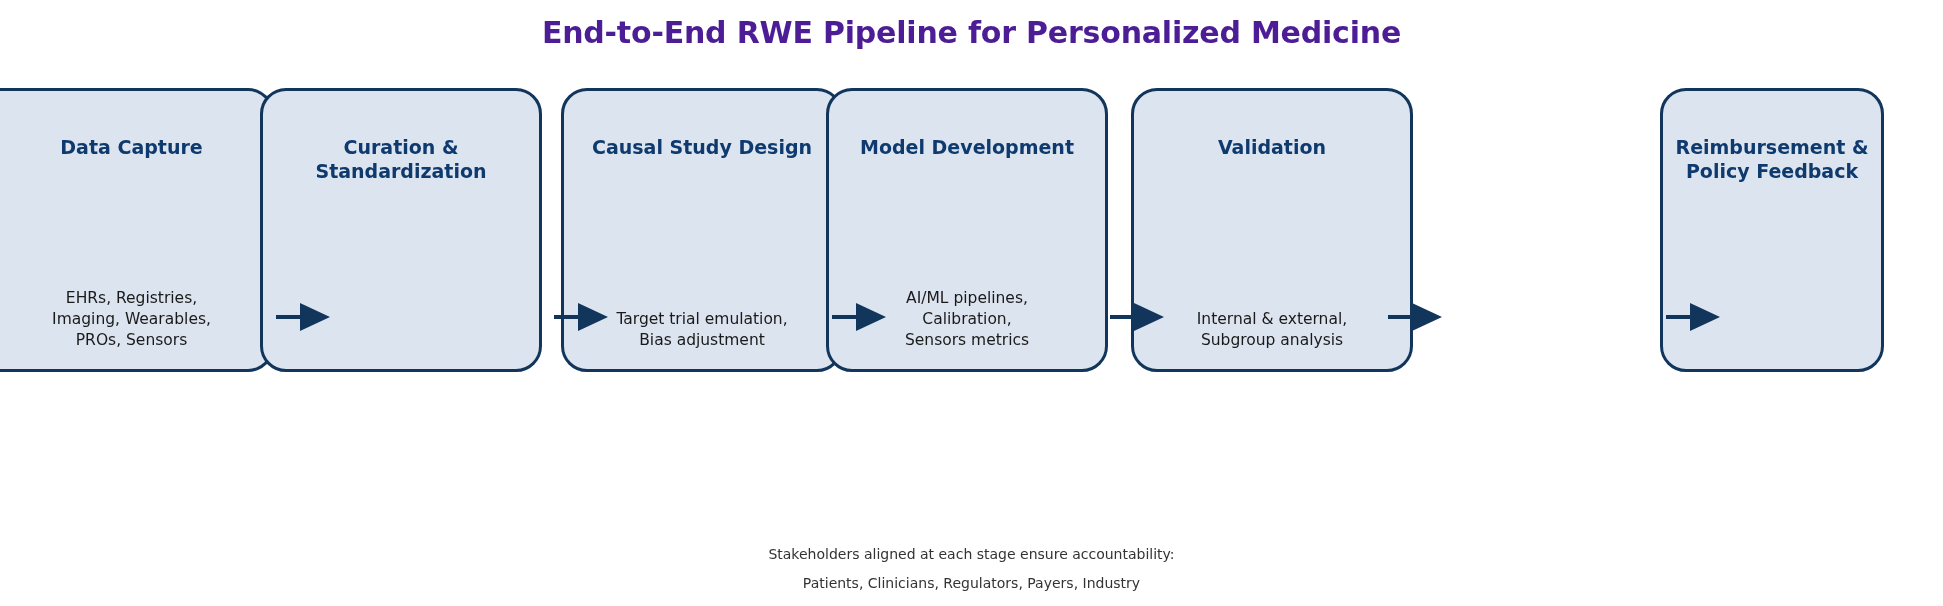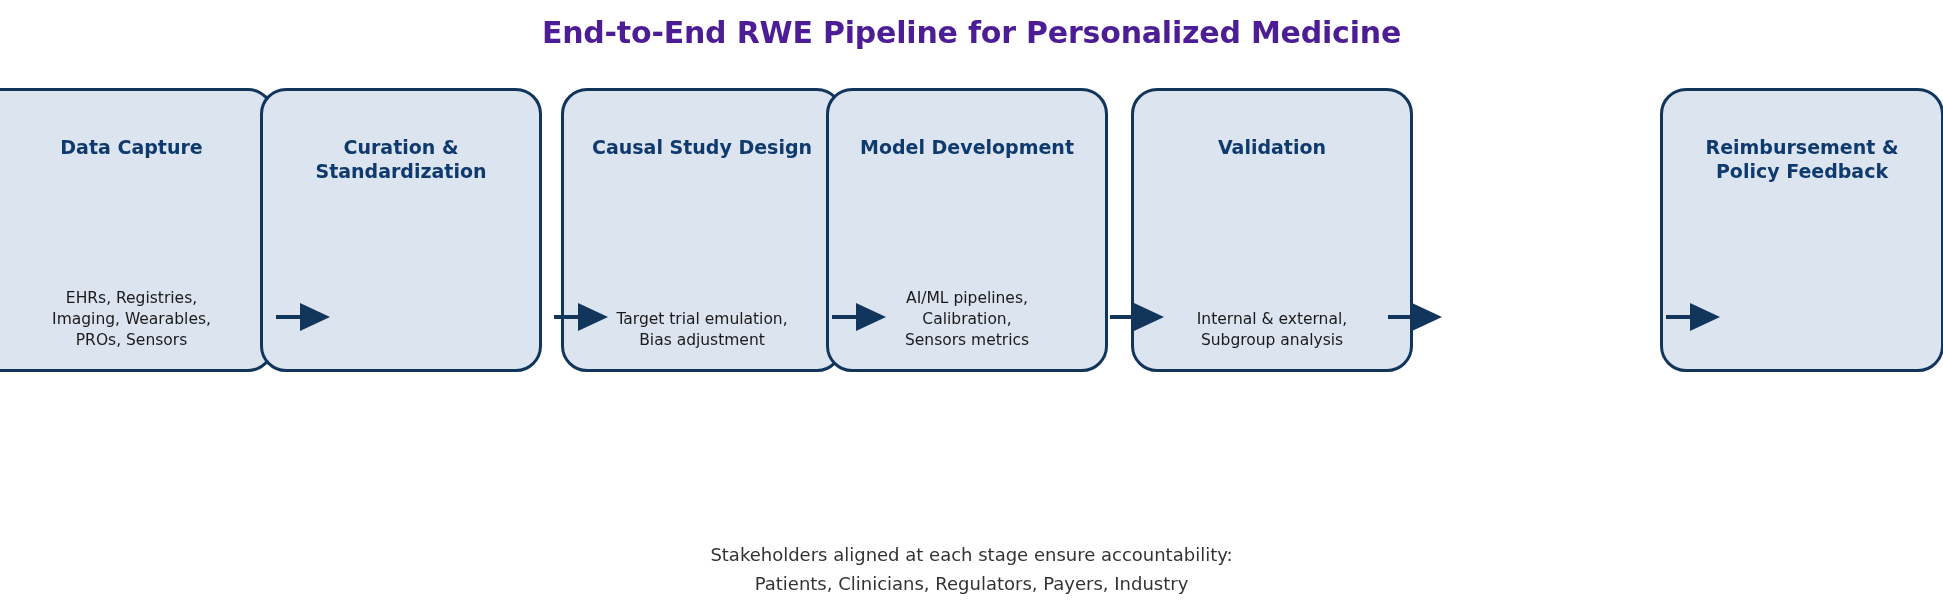--- a/index.html
+++ b/index.html
@@ -110,21 +110,21 @@
     border-left: 30px solid #12355b;
   }
 
   
   #footer-caption {
     position: absolute;
     left: 0;
     top: 540px;
     width: 1943px;
     text-align: center;
-    font-size: 18px;
+    font-size: 14px;
     color: #333333;
     line-height: 29px;
     white-space: pre-line;
   }
 </style>
 </head>
 <body>
 
 <div id="diagram-title">End-to-End RWE Pipeline for Personalized Medicine</div>
 
@@ -148,21 +148,21 @@
       <div class="stage-title">Model Development</div>
       <div class="stage-detail">AI/ML pipelines,
 Calibration,
 Sensors metrics</div>
     </div>
     <div class="stage" style="left: 1104px; width: 282px; z-index: 14; margin-left: 27px;">
       <div class="stage-title">Validation</div>
       <div class="stage-detail">Internal &amp; external,
 Subgroup analysis</div>
     </div>
-    <div class="stage" style="left: 1660px; width: 284px; z-index: 16;">
+    <div class="stage" style="left: 1660px; width: 224px; z-index: 16;">
       <div class="stage-title">Reimbursement &amp;
 Policy Feedback</div>
     </div>
     <div class="arrow" style="left: 276px; z-index: 101;">
       <span class="tail"></span>
       <span class="head"></span>
     </div>
     <div class="arrow" style="left: 554px; z-index: 102;">
       <span class="tail"></span>
       <span class="head"></span>

